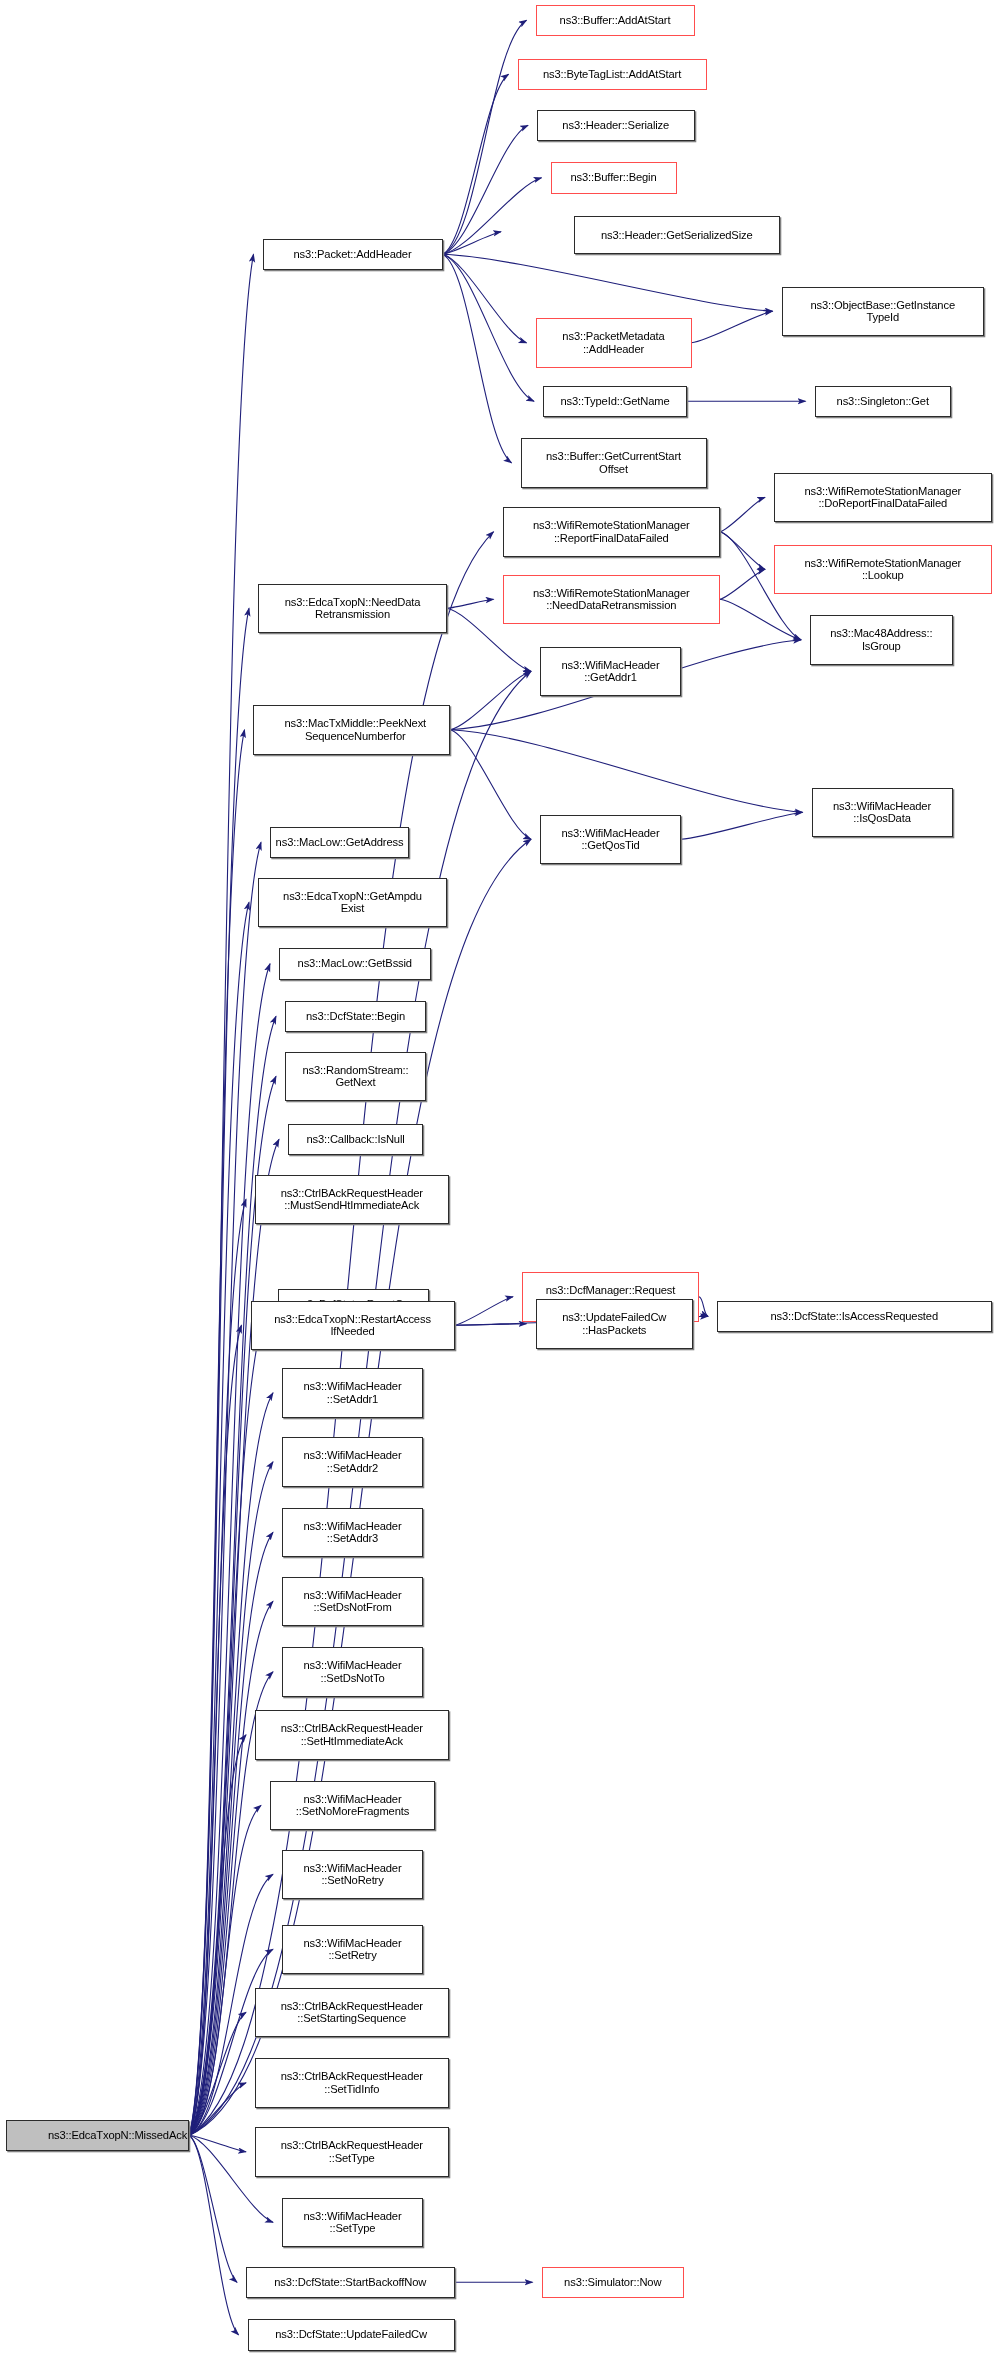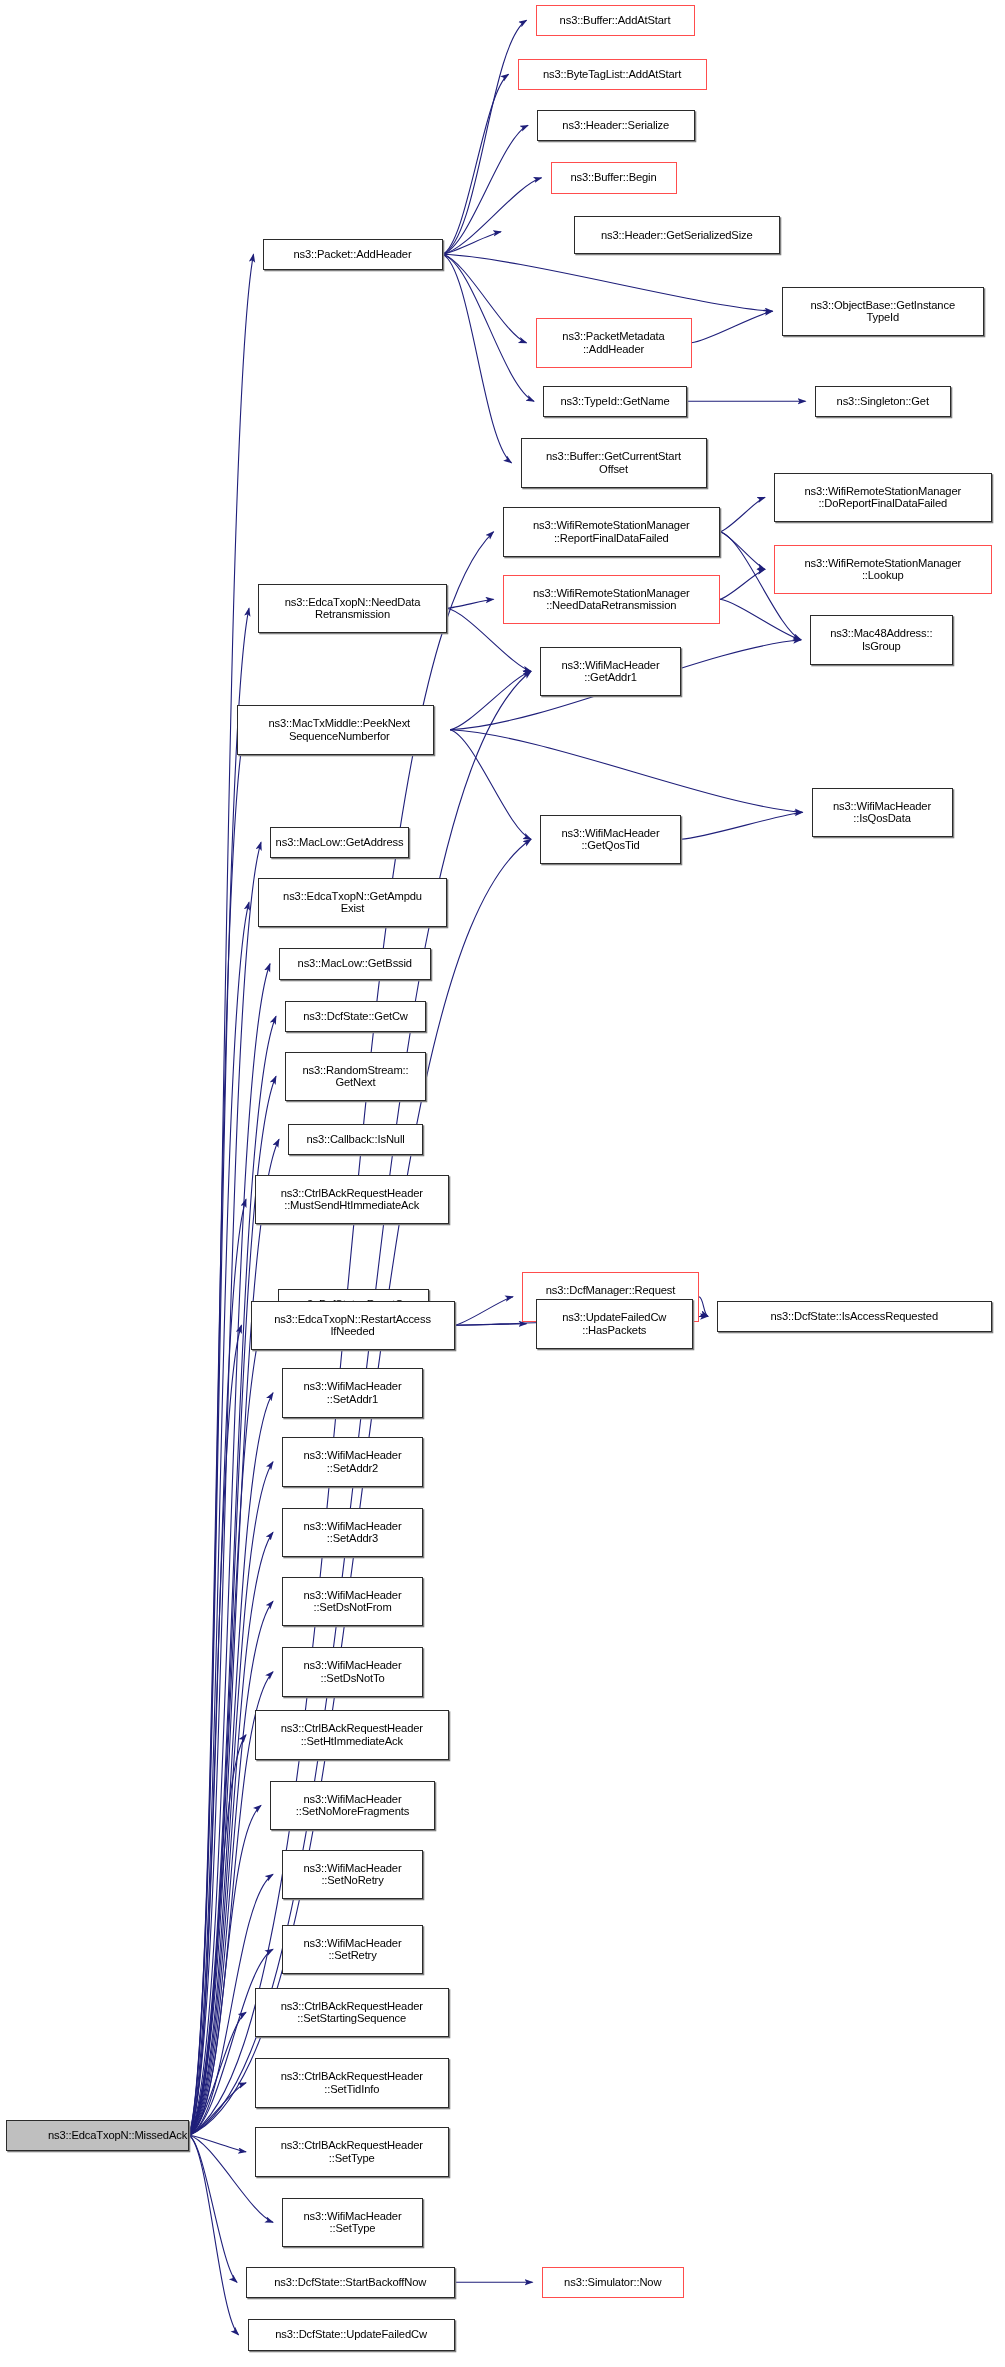--- a/index.html
+++ b/index.html
@@ -146,21 +146,21 @@
 ::NeedDataRetransmission</span>
       </div>
       <div class="node n-black" style="left: 810px; top: 615px; width: 142.5px; height: 49.5px; justify-content: center;">
         <span>ns3::Mac48Address::
 IsGroup</span>
       </div>
       <div class="node n-black" style="left: 540px; top: 646.5px; width: 141px; height: 49.5px;">
         <span>ns3::WifiMacHeader
 ::GetAddr1</span>
       </div>
-      <div class="node n-black" style="left: 237px; top: 705px; width: 196.5px; height: 49.5px; padding-left: 8px;">
+      <div class="node n-black" style="left: 253px; top: 705px; width: 196.5px; height: 49.5px; padding-left: 8px;">
         <span>ns3::MacTxMiddle::PeekNext
 SequenceNumberfor</span>
       </div>
       <div class="node n-black" style="left: 811.5px; top: 787.5px; width: 141px; height: 49.5px;">
         <span>ns3::WifiMacHeader
 ::IsQosData</span>
       </div>
       <div class="node n-black" style="left: 540px; top: 814.5px; width: 141px; height: 49.5px;">
         <span>ns3::WifiMacHeader
 ::GetQosTid</span>
@@ -169,21 +169,21 @@
         <span>ns3::MacLow::GetAddress</span>
       </div>
       <div class="node n-black" style="left: 258px; top: 877.5px; width: 189px; height: 49.5px;">
         <span>ns3::EdcaTxopN::GetAmpdu
 Exist</span>
       </div>
       <div class="node n-black" style="left: 279px; top: 948px; width: 151.5px; height: 31.5px;">
         <span>ns3::MacLow::GetBssid</span>
       </div>
       <div class="node n-black" style="left: 285px; top: 1000.5px; width: 141px; height: 31.5px;">
-        <span>ns3::DcfState::GetCw</span>
+        <span>ns3::DcfState::Begin</span>
       </div>
       <div class="node n-black" style="left: 285px; top: 1051.5px; width: 141px; height: 49.5px;">
         <span>ns3::RandomStream::
 GetNext</span>
       </div>
       <div class="node n-black" style="left: 288px; top: 1123.5px; width: 135px; height: 31.5px;">
         <span>ns3::Callback::IsNull</span>
       </div>
       <div class="node n-black" style="left: 255px; top: 1174.5px; width: 193.5px; height: 49.5px;">
         <span>ns3::CtrlBAckRequestHeader

